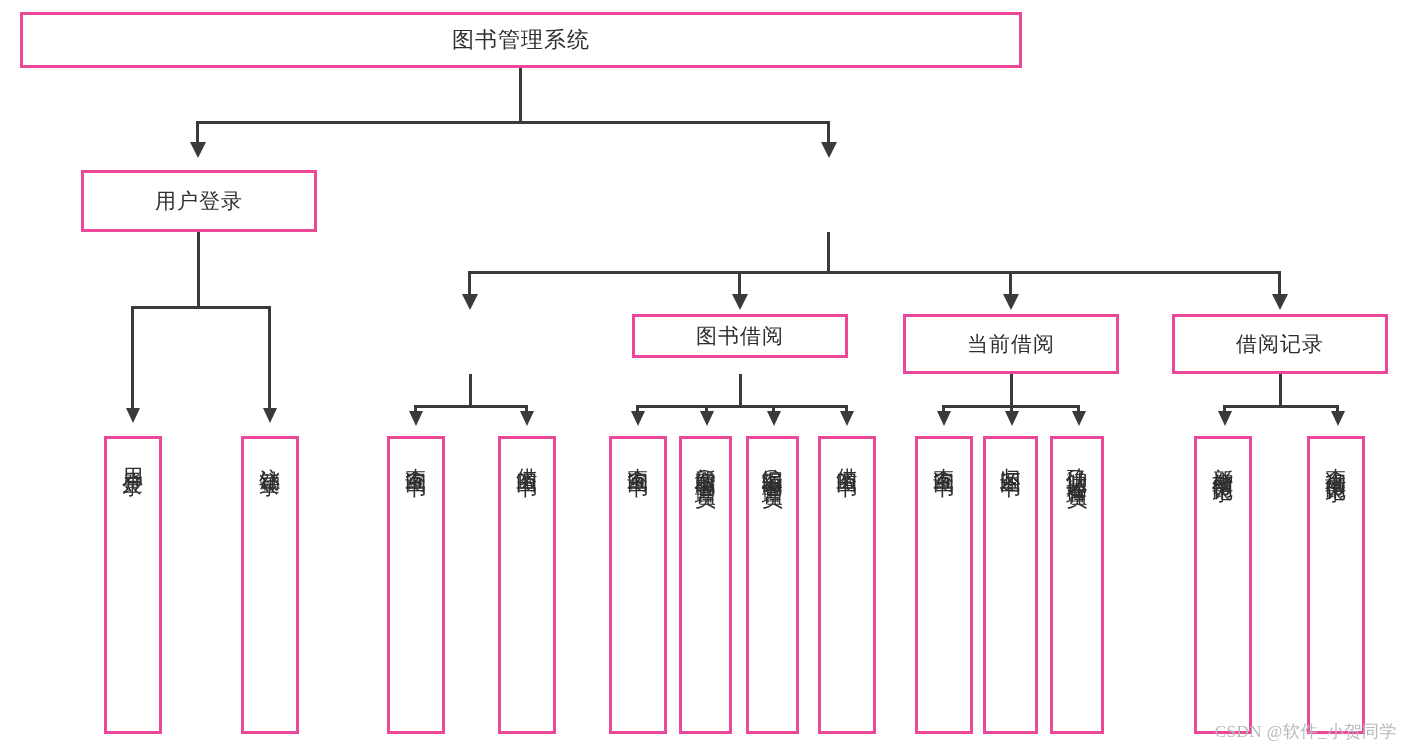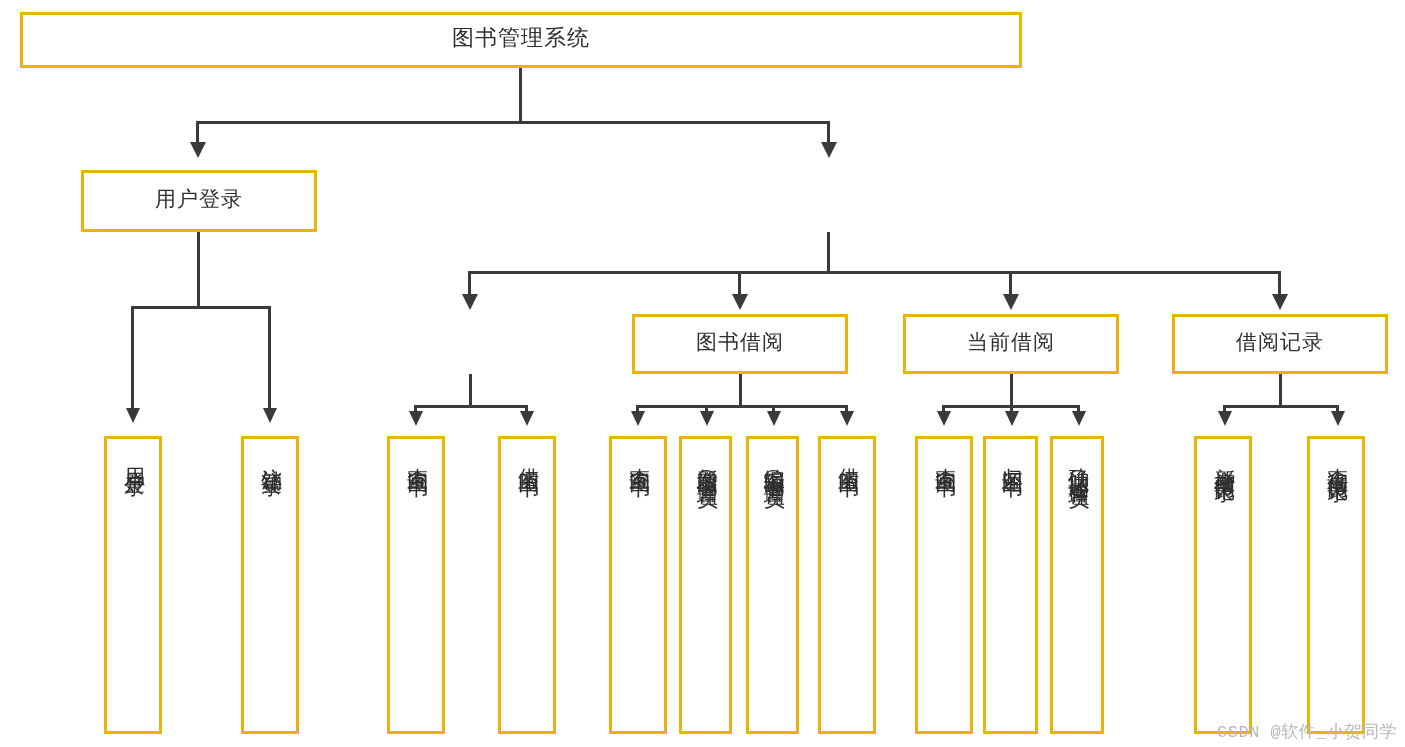--- a/index.html
+++ b/index.html
@@ -13,26 +13,25 @@
     width:1405px;
     height:747px;
     background:#ffffff;
     overflow:hidden;
   }
   
   .node{
     position:absolute;
     box-sizing:border-box;
     background:#ffffff;
-    border:2px solid #eab308;
+    border:2px solid #ec4899;
     display:flex;
     align-items:center;
     justify-content:center;
     text-align:center;
-    font-family:Liberation Mono, monospace;
   }
   .node.root{ border-width:3px; }
   .node.lvl2{ border-width:3px; }
   .node .label{
     font-size:21px;
     line-height:1.15;
     color:#2e2e2e;
     letter-spacing:1px;
     white-space:nowrap;
   }
@@ -77,21 +76,21 @@
 
   
   #watermark{
     position:absolute;
     right:8px;
     bottom:4px;
     font-size:17px;
     color:#b8b8b8;
     white-space:nowrap;
     letter-spacing:0.5px;
-    font-family:Liberation Mono, monospace;
+    font-family:Liberation Serif, serif;
   }
 </style>
 </head>
 <body>
 
 <div id="canvas">
 
   <div class="node root" style="left:20px;top:12px;width:1002px;height:56px;">
     <span class="label">图书管理系统</span>
   </div>
@@ -120,21 +119,21 @@
   <div class="conn hline" style="left:468px;top:271px;width:813px;"></div>
   <div class="conn vline" style="left:468px;top:271px;height:26px;"></div>
   <div class="arrow" style="left:462px;top:294px;"></div>
   <div class="conn vline" style="left:738px;top:271px;height:26px;"></div>
   <div class="arrow" style="left:732px;top:294px;"></div>
   <div class="conn vline" style="left:1009px;top:271px;height:26px;"></div>
   <div class="arrow" style="left:1003px;top:294px;"></div>
   <div class="conn vline" style="left:1278px;top:271px;height:26px;"></div>
   <div class="arrow" style="left:1272px;top:294px;"></div>
 
-  <div class="node lvl2" style="left:632px;top:314px;width:216px;height:60px;">
+  <div class="node lvl2" style="left:632px;top:314px;width:216px;height:44px;">
     <span class="label">图书借阅</span>
   </div>
   <div class="node lvl2" style="left:1172px;top:314px;width:216px;height:60px;">
     <span class="label">借阅记录</span>
   </div>
   <div class="node lvl2" style="left:903px;top:314px;width:216px;height:60px;">
     <span class="label">当前借阅</span>
   </div>
 
   <div class="conn vline" style="left:469px;top:374px;height:34px;"></div>

